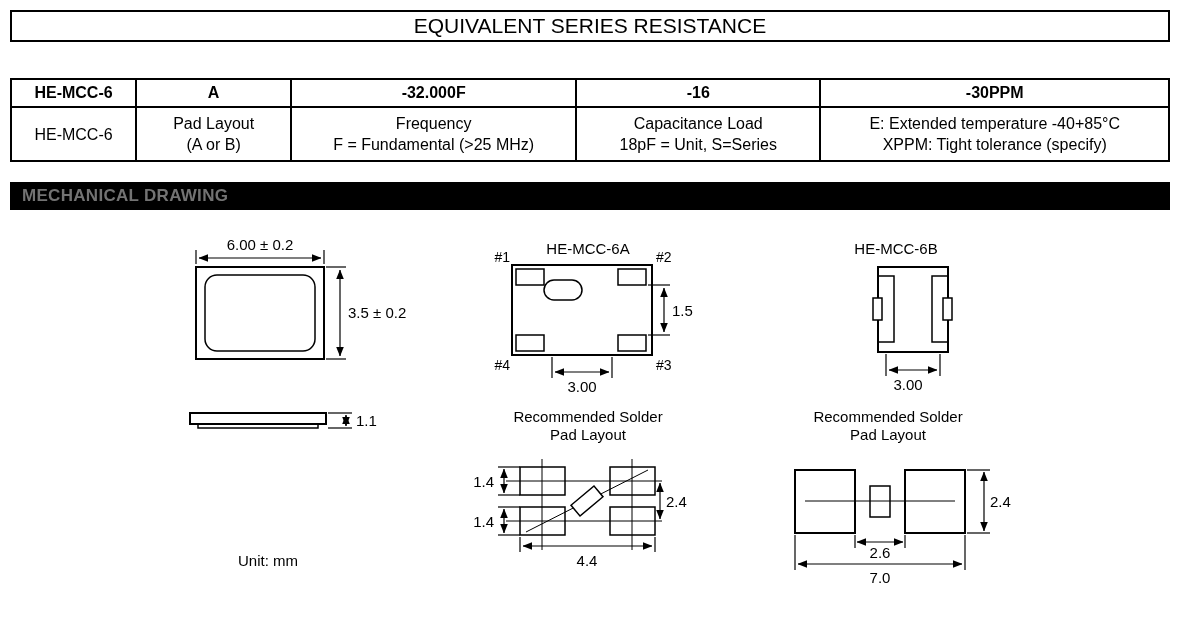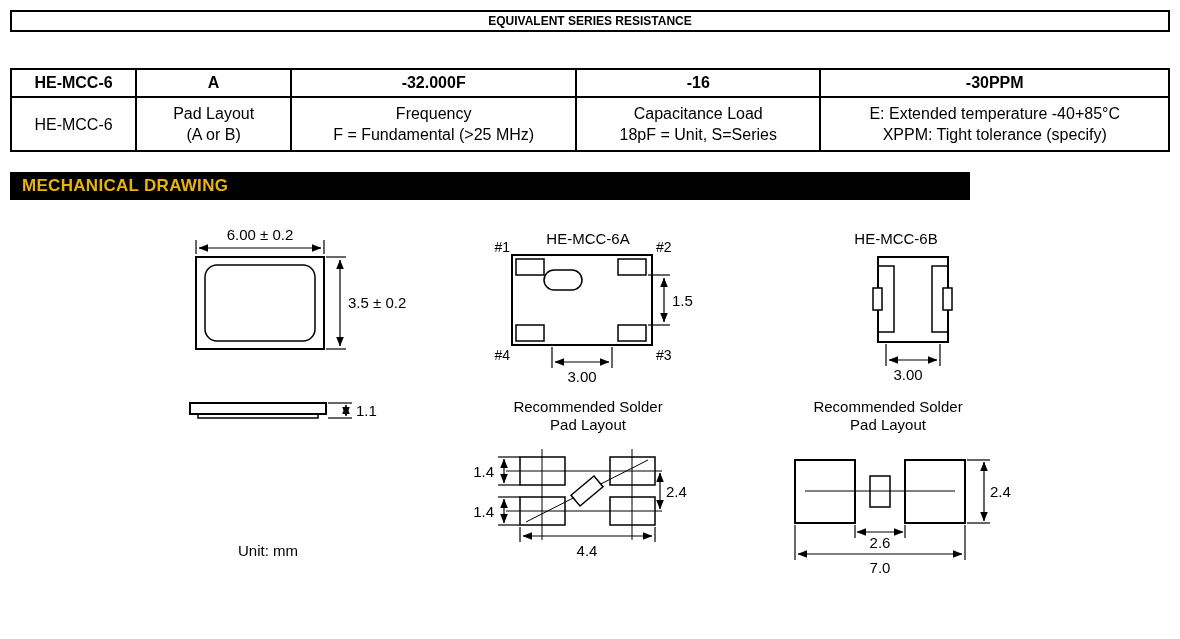--- a/index.html
+++ b/index.html
@@ -7,31 +7,31 @@
   body {
     width:1180px; height:639px; overflow:hidden;
     font-family:"Liberation Sans", sans-serif; color:#000;
   }
   .page { position:relative; width:1180px; height:639px; background:#fff; }
 
   table { border-collapse:collapse; width:1160px; margin-left:10px; table-layout:fixed; }
   td, th { border:2px solid #000; text-align:center; padding:2px 4px; vertical-align:middle; }
 
   .t1 { margin-top:10px; font-size:16px; }
-  .t1 .title-cell { font-weight:bold; font-size:12px; height:14px; }
+  .t1 .title-cell { font-weight:normal; font-size:21px; height:14px; }
   .t1 th { font-weight:bold; height:26px; font-size:16px; }
   .t1 td.data { height:26px; }
 
   .t2 { margin-top:36px; font-size:16px; }
   .t2 .top td { font-weight:bold; height:28px; }
   .t2 .desc td { height:54px; line-height:21px; }
   .t2 .desc div:empty { display:none; }
 
   .banner {
-    margin:20px 0 0 10px; width:960px; background:#000; color:#eab308;
+    margin:20px 0 0 10px; width:1160px; background:#000; color:#737373;
     font-weight:bold; font-size:17px; padding:4px 0 4px 12px; letter-spacing:0.3px;
   }
 
   svg.draw { display:block; margin-left:10px; }
   svg.draw text { font-family:"Liberation Sans", sans-serif; font-size:15px; fill:#000; stroke:none; }
   svg.draw text.pin { font-size:14px; }
 </style>
 </head>
 <body>
 

